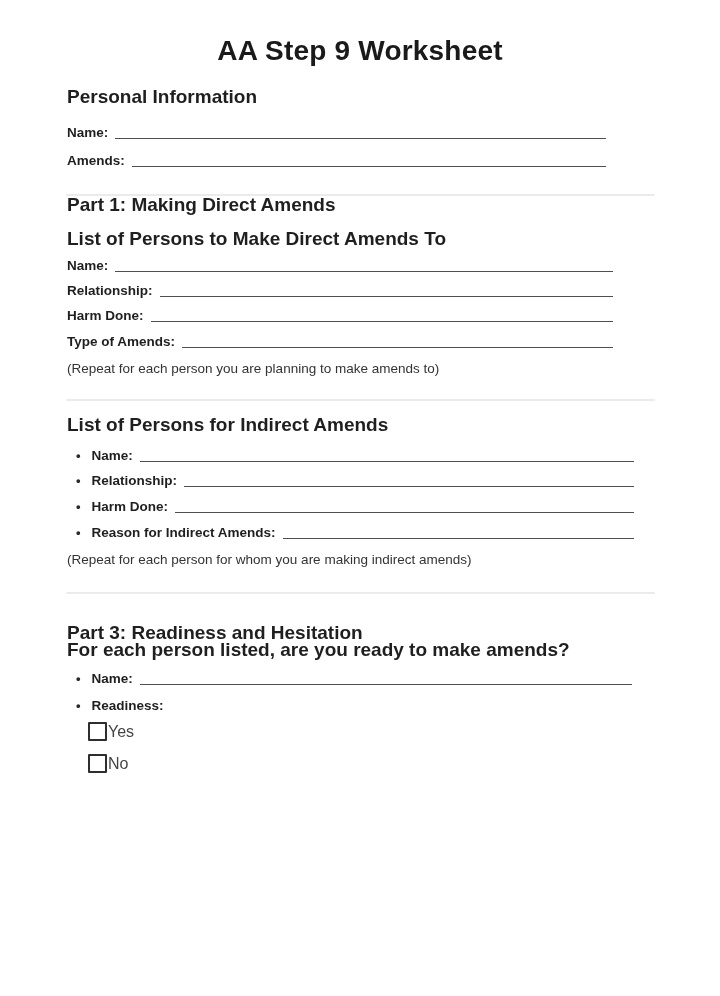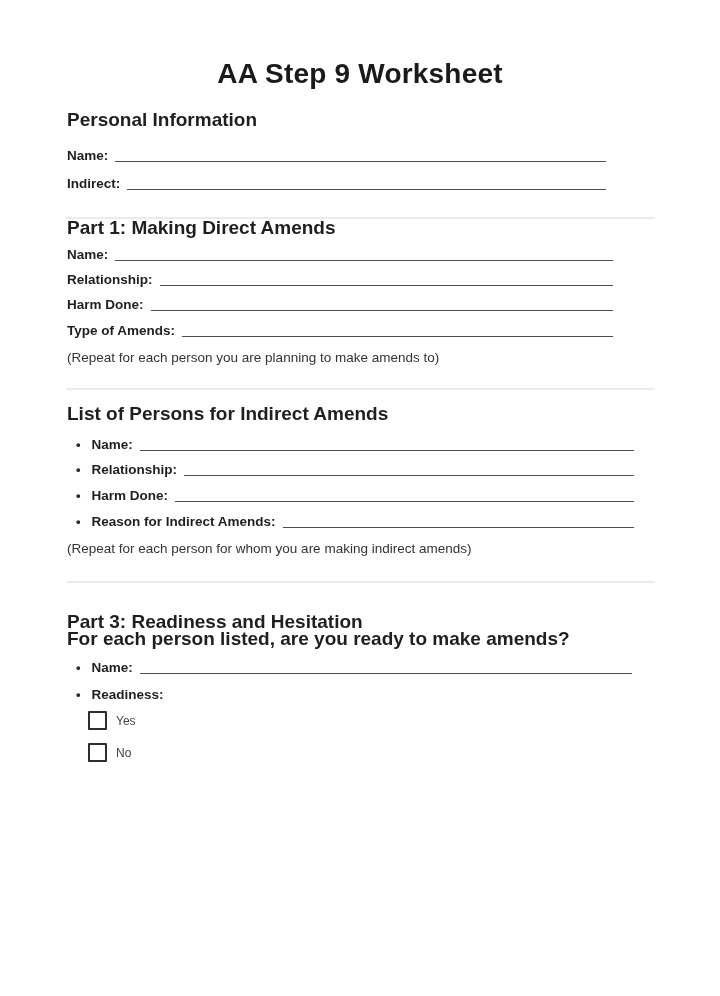--- a/index.html
+++ b/index.html
@@ -8,21 +8,21 @@
     width: 720px;
     height: 996px;
     background: #ffffff;
     overflow: hidden;
     font-family: "Liberation Sans", sans-serif;
     color: #222222;
     box-sizing: border-box;
   }
   .title {
     margin: 0;
-    padding-top: 57px;
+    padding-top: 34px;
     width: 720px;
     text-align: center;
     font-size: 28px;
     line-height: 33px;
     font-weight: bold;
     color: #1a1a1a;
     letter-spacing: 0.2px;
   }
   .heading {
     margin: 0 0 0 67px;
@@ -93,22 +93,22 @@
   }
   .cbox {
     width: 15px;
     height: 15px;
     border: 2px solid #2e2e2e;
     background: #ffffff;
     border-radius: 1px;
     flex: none;
   }
   .clbl {
-    margin-left: 9px;
-    font-size: 12px;
+    margin-left: 1px;
+    font-size: 16px;
     color: #454545;
   }.mt8{margin-top:8px}.mt9{margin-top:9px}.mt10{margin-top:10px}
   .mt11{margin-top:11px}.mt12{margin-top:12px}.mt13{margin-top:13px}.mt14{margin-top:14px}
   .mt15{margin-top:15px}.mt17{margin-top:17px}.mt18{}.mt19{margin-top:19px}
   .mt21{margin-top:21px}.mt22{margin-top:22px}.mt24{margin-top:24px}.mt25{margin-top:25px}
   .mt30{margin-top:30px}.mt32{}.mt35{margin-top:35px}
 </style>
 </head>
 <body>
 
@@ -116,27 +116,28 @@
 
   <h1 class="title">AA Step 9 Worksheet</h1>
 
   <div class="heading mt21">Personal Information</div>
 
   <div class="frow w-personal mt19">
     <span class="lbl">Name:</span>
     <span class="fill-line"></span>
   </div>
   <div class="frow w-personal mt11">
-    <span class="lbl">Indirect:</span>
+    <span class="lbl">Amends:</span>
     <span class="fill-line"></span>
   </div>
 
   <div class="divider mt25"></div>
 
   <div class="heading mt32">Part 1: Making Direct Amends</div>
+  <div class="heading mt17">List of Persons to Make Direct Amends To</div>
 
   <div class="frow w-part1 mt10">
     <span class="lbl">Name:</span>
     <span class="fill-line"></span>
   </div>
   <div class="frow w-part1 mt8">
     <span class="lbl">Relationship:</span>
     <span class="fill-line"></span>
   </div>
   <div class="frow w-part1 mt8">

